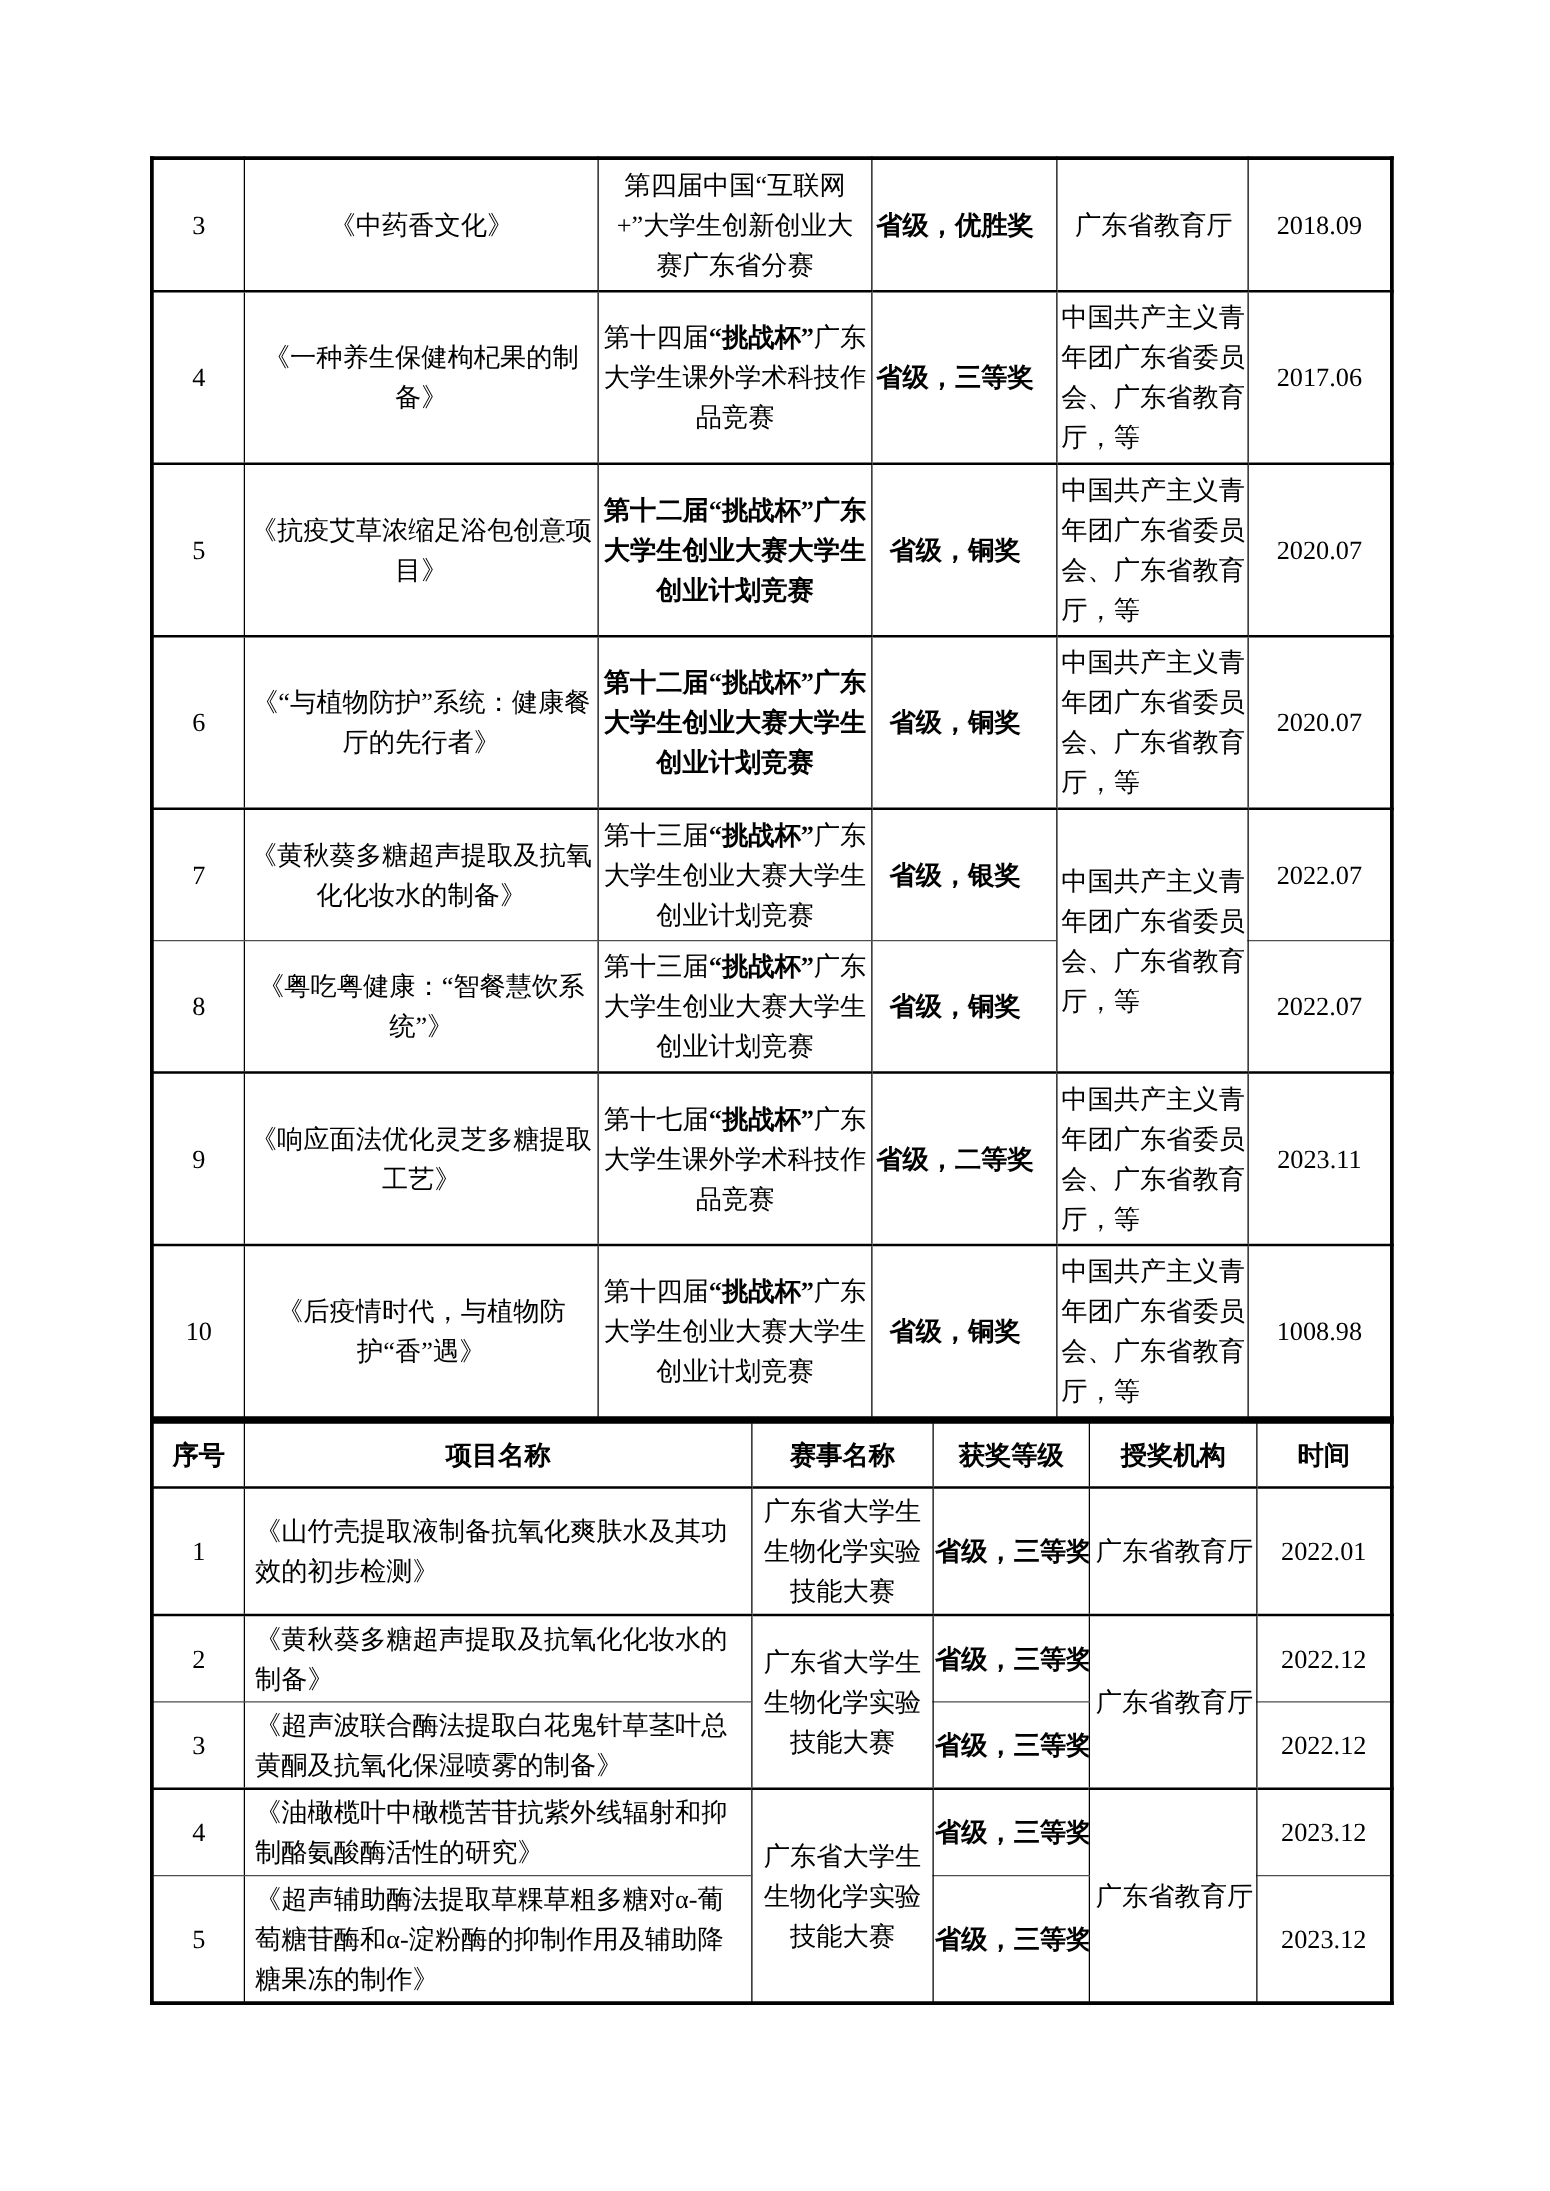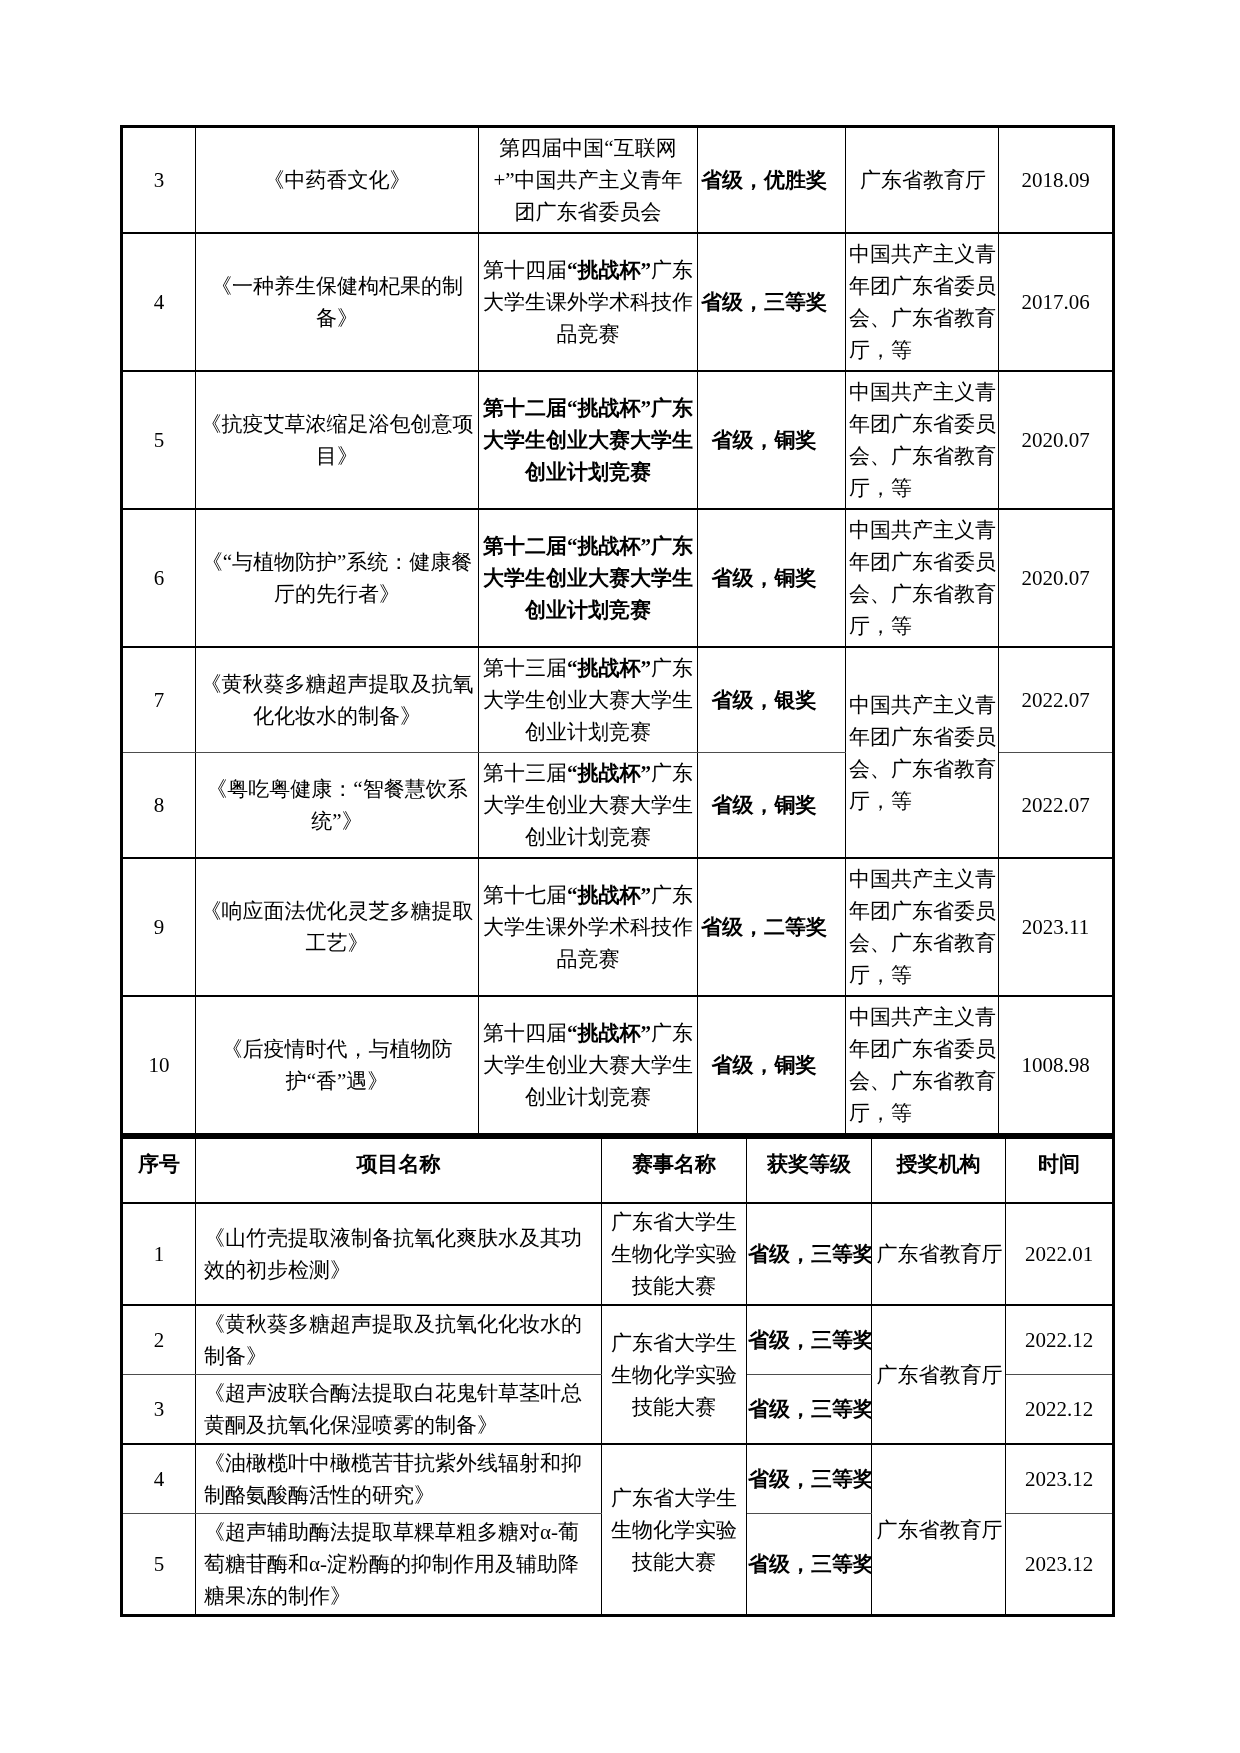--- a/index.html
+++ b/index.html
@@ -48,21 +48,21 @@
   table.awards tr.thin > td[rowspan] { border-bottom: 2px solid #000000; }
 
   
   table.awards td.c-award { font-weight: bold; white-space: nowrap; padding-left: 1px; padding-right: 16px; }
   table.awards td.c-agency { text-align: left; padding-left: 3px; padding-right: 1px; margin-left: 33px; }
   table.awards td.c-agency.single { text-align: center; }
   table.awards td.c-date { white-space: nowrap; }
 
   
   #table2 td, #table2 th { padding-top: 2px; padding-bottom: 2px; }
-  #table2 th { font-weight: bold; padding-top: 9px; padding-bottom: 22px; }
+  #table2 th { font-weight: bold; padding-top: 9px; padding-bottom: 9px; }
   #table2 td.c-project { text-align: left; padding-left: 8px; padding-right: 15px; }
   #table2 td.c-agency { text-align: center; }
 
   .caption {
     width: 992px;
     text-align: center;
     font-size: 21px;
     line-height: 30px;
     margin: 16px 0 9px 0;
   }
@@ -79,21 +79,21 @@
         <col style="width:283px">
         <col style="width:219px">
         <col style="width:148px">
         <col style="width:153px">
         <col style="width:115px">
       </colgroup>
       <tbody>
           <tr>
             <td class="c-no">3</td>
             <td class="c-project">《中药香文化》</td>
-            <td class="c-comp">第四届中国“互联网+”中国共产主义青年团广东省委员会</td>
+            <td class="c-comp">第四届中国“互联网+”大学生创新创业大赛广东省分赛</td>
             <td class="c-award"><b>省级，优胜奖</b></td>
             <td class="c-agency single">广东省教育厅</td>
             <td class="c-date">2018.09</td>
           </tr>
           <tr>
             <td class="c-no">4</td>
             <td class="c-project">《一种养生保健枸杞果的制备》</td>
             <td class="c-comp">第十四届<b>“挑战杯”</b>广东大学生课外学术科技作品竞赛</td>
             <td class="c-award"><b>省级，三等奖</b></td>
             <td class="c-agency">中国共产主义青年团广东省委员会、广东省教育厅，等</td>

